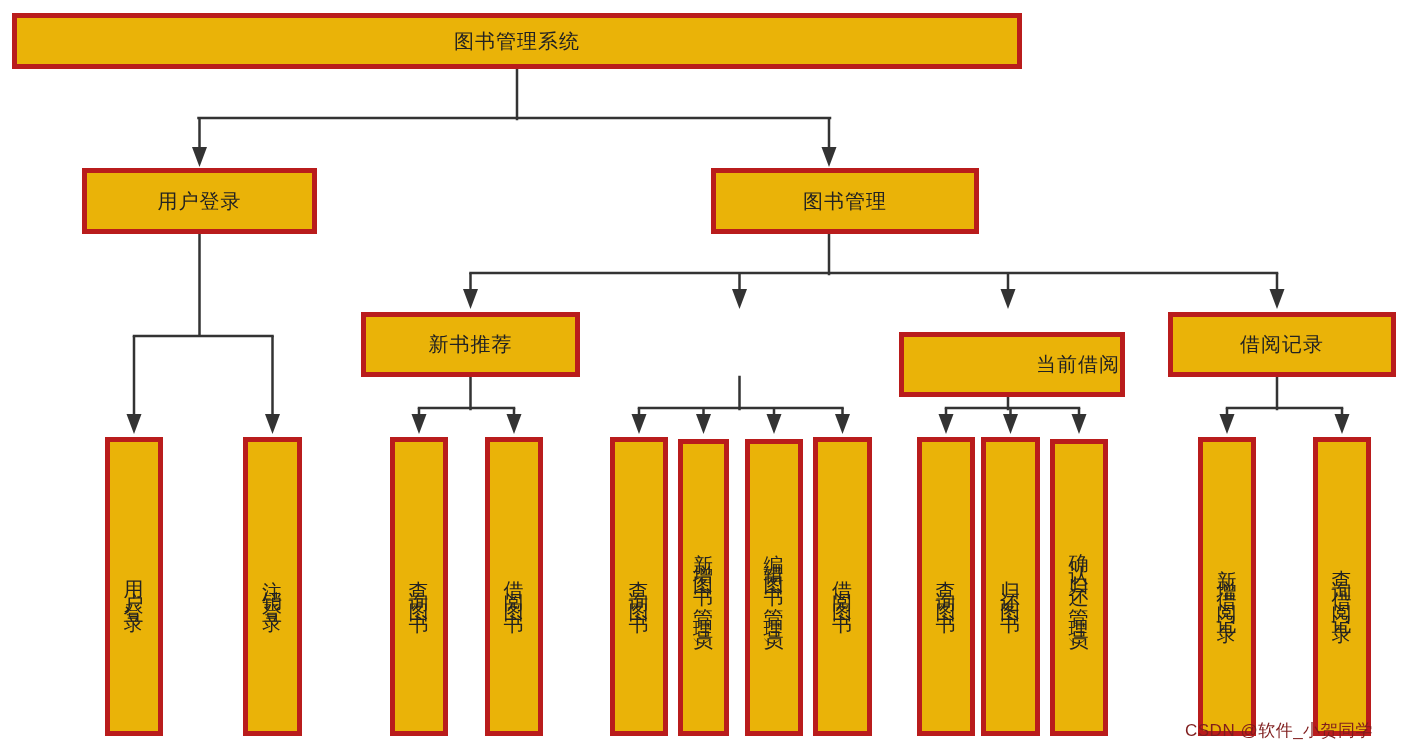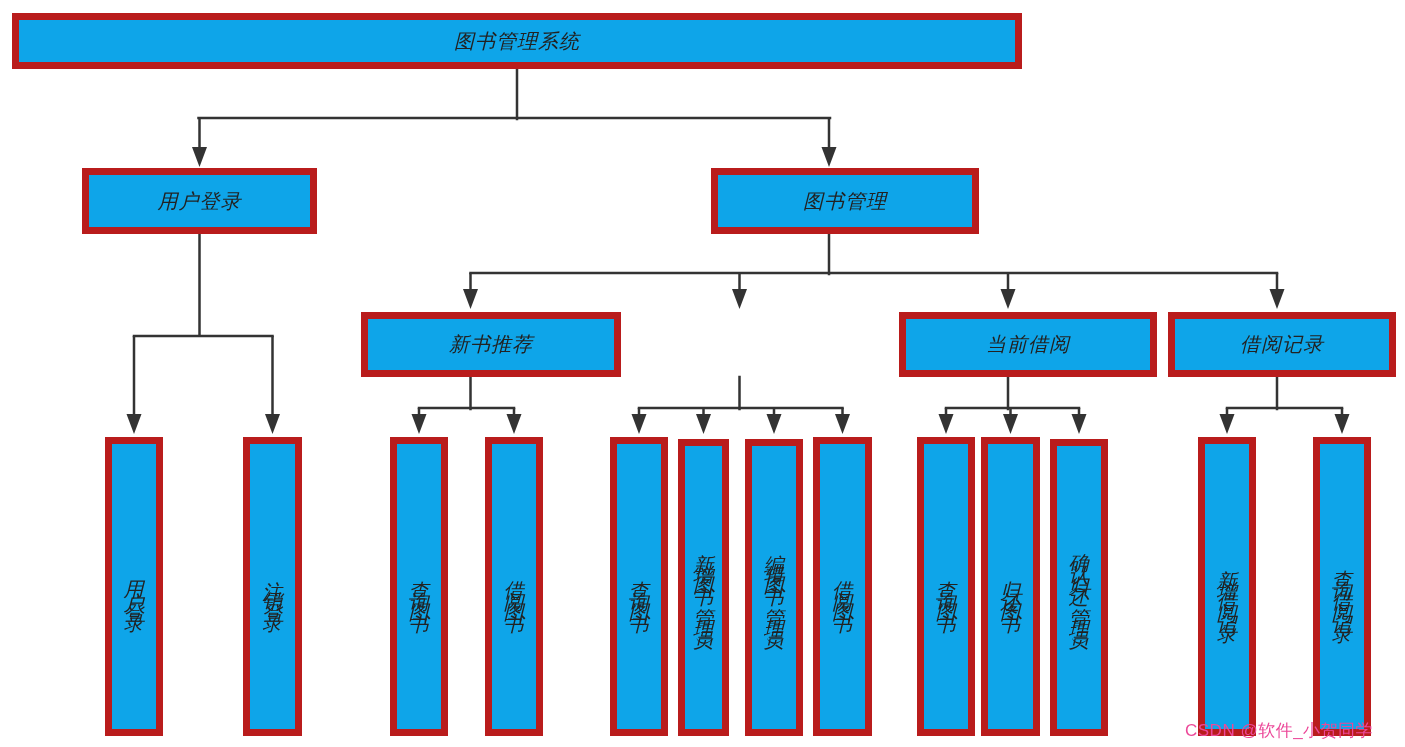--- a/index.html
+++ b/index.html
@@ -13,47 +13,46 @@
     color: #222222;
   }
   .connector-layer {
     position: absolute;
     left: 0; top: 0;
     width: 1405px; height: 747px;
   }
   .node {
     position: absolute;
     box-sizing: border-box;
-    background: #0ea5e9;
-    border: 7px solid #b91c1c;
+    background: #eab308;
+    border: 5px solid #b91c1c;
     display: flex;
     align-items: center;
     justify-content: center;
-    font-style: italic;
   }
   .node-h {
     font-size: 20px;
     letter-spacing: 1px;
     white-space: nowrap;
   }
   .node-v span {
     writing-mode: vertical-rl;
     text-orientation: mixed;
     font-size: 20px;
     letter-spacing: 11px;
     line-height: 1;
     white-space: nowrap;
   }
   .watermark {
     position: absolute;
     left: 1185px;
     top: 719px;
     width: 218px;
     font-size: 17px;
-    color: #ec4899;
+    color: #7f1d1d;
     white-space: nowrap;
     letter-spacing: 0.5px;
   }
 </style>
 </head>
 <body>
 
 <div class="stage">
 
   <svg class="connector-layer" viewBox="0 0 1405 747" xmlns="http://www.w3.org/2000/svg" stroke="#333333" stroke-width="2.5" fill="none">
@@ -130,24 +129,24 @@
     <span>图书管理系统</span>
   </div>
 
   <div class="node node-h" style="left:82px; top:168px; width:235px; height:66px;">
     <span>用户登录</span>
   </div>
   <div class="node node-h" style="left:711px; top:168px; width:268px; height:66px;">
     <span>图书管理</span>
   </div>
 
-  <div class="node node-h" style="left:361px; top:312px; width:260px; height:65px;">
+  <div class="node node-h" style="left:361px; top:312px; width:219px; height:65px;">
     <span>新书推荐</span>
   </div>
-  <div class="node node-h" style="left:899px; top:312px; width:258px; height:65px;">
+  <div class="node node-h" style="left:899px; top:332px; width:226px; height:65px;justify-content:flex-end;">
     <span>当前借阅</span>
   </div>
   <div class="node node-h" style="left:1168px; top:312px; width:228px; height:65px;">
     <span>借阅记录</span>
   </div>
 
   <div class="node node-v" style="left:105px; top:437px; width:58px; height:299px;">
     <span>用户登录</span>
   </div>
   <div class="node node-v" style="left:243px; top:437px; width:59px; height:299px;">

